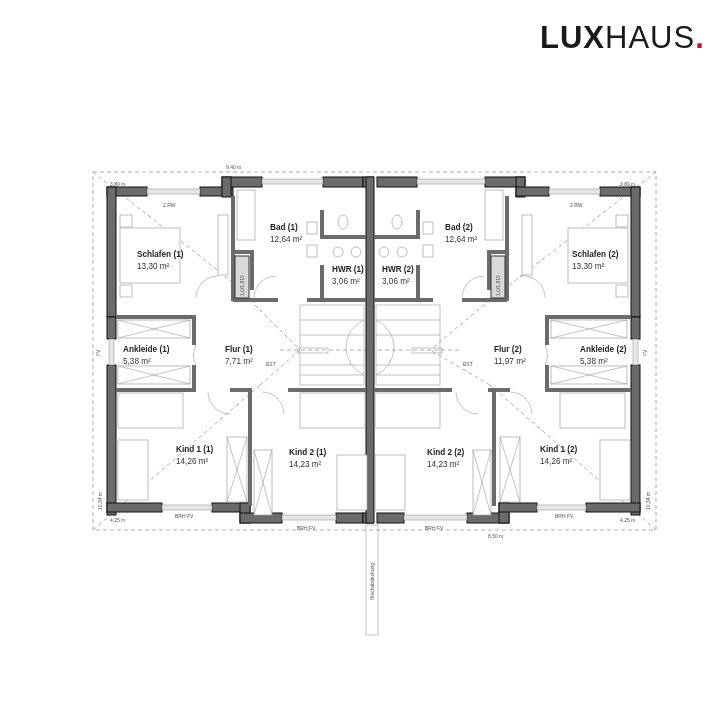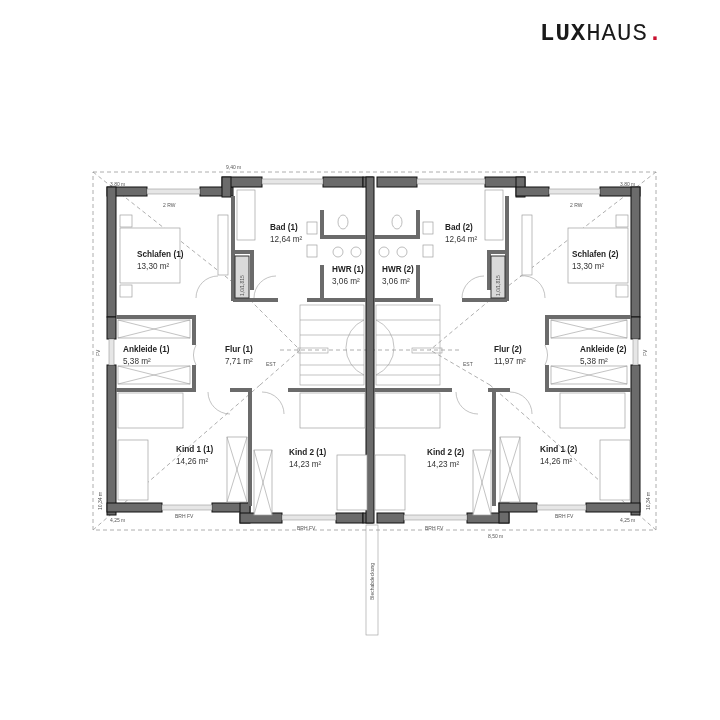--- a/index.html
+++ b/index.html
@@ -1,17 +1,17 @@
 <!DOCTYPE html>
 <html><head>
   <meta charset="utf-8">
   <style>
     html, body { margin: 0; padding: 0; background: #ffffff; }
     body { width: 720px; height: 720px; position: relative; overflow: hidden; font-family: "Liberation Sans", sans-serif; }
-    .logo { position: absolute; left: 540px; top: 22px; font-family: Liberation Mono, monospace; font-size: 24px; letter-spacing: 1px; color: #1a1a1a; line-height: 1; }
+    .logo { position: absolute; left: 540px; top: 22px; font-family: Liberation Sans, sans-serif; font-size: 31px; letter-spacing: 1px; color: #1a1a1a; line-height: 1; }
     .logo .bold { font-weight: bold; }
     .logo .light { font-weight: normal; }
     .logo .dot { color: #c8102e; font-weight: bold; }
     svg { position: absolute; left: 0; top: 0; }
     .wall { fill: #6b6b6b; stroke: #111; stroke-width: 1; }
     .inner { fill: #6b6b6b; }
     .win { fill: #e6e6e6; stroke: #999; stroke-width: 0.6; }
     .dash { stroke: #9a9a9a; stroke-width: 0.8; stroke-dasharray: 4 3; fill: none; }
     .thin { stroke: #9a9a9a; stroke-width: 0.6; fill: none; }
     .furn { stroke: #a0a0a0; stroke-width: 0.7; fill: #fff; }

